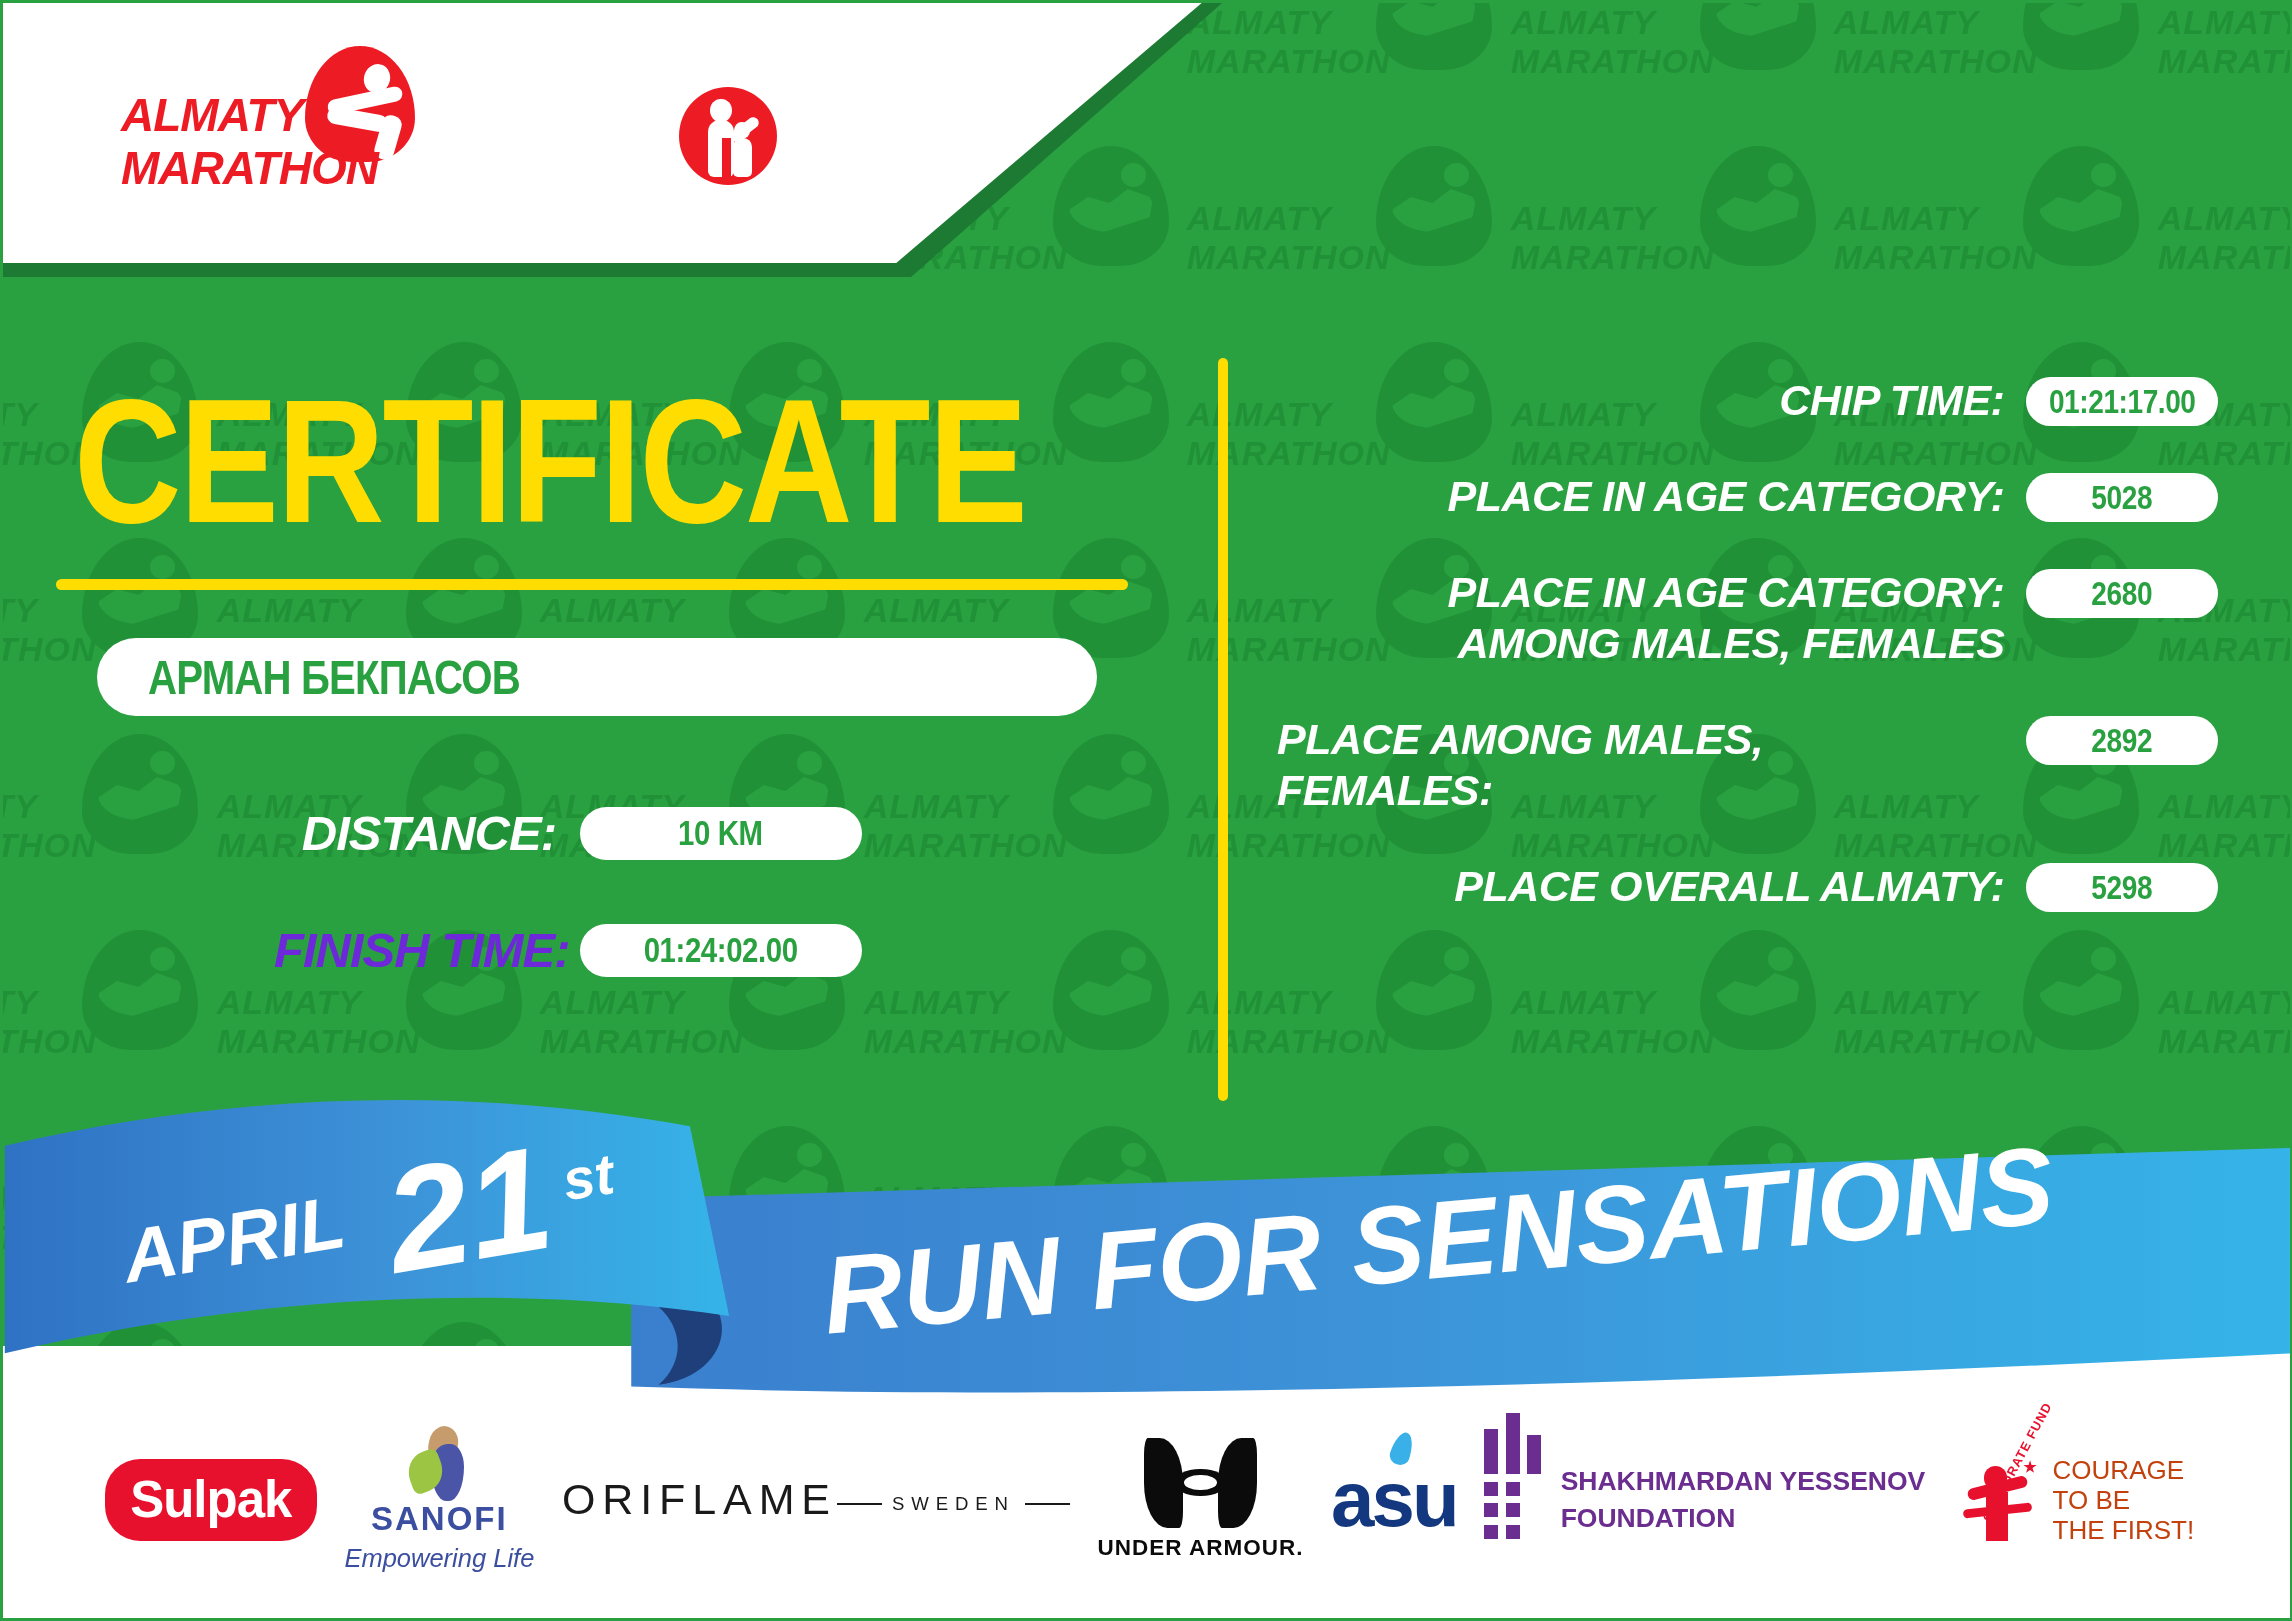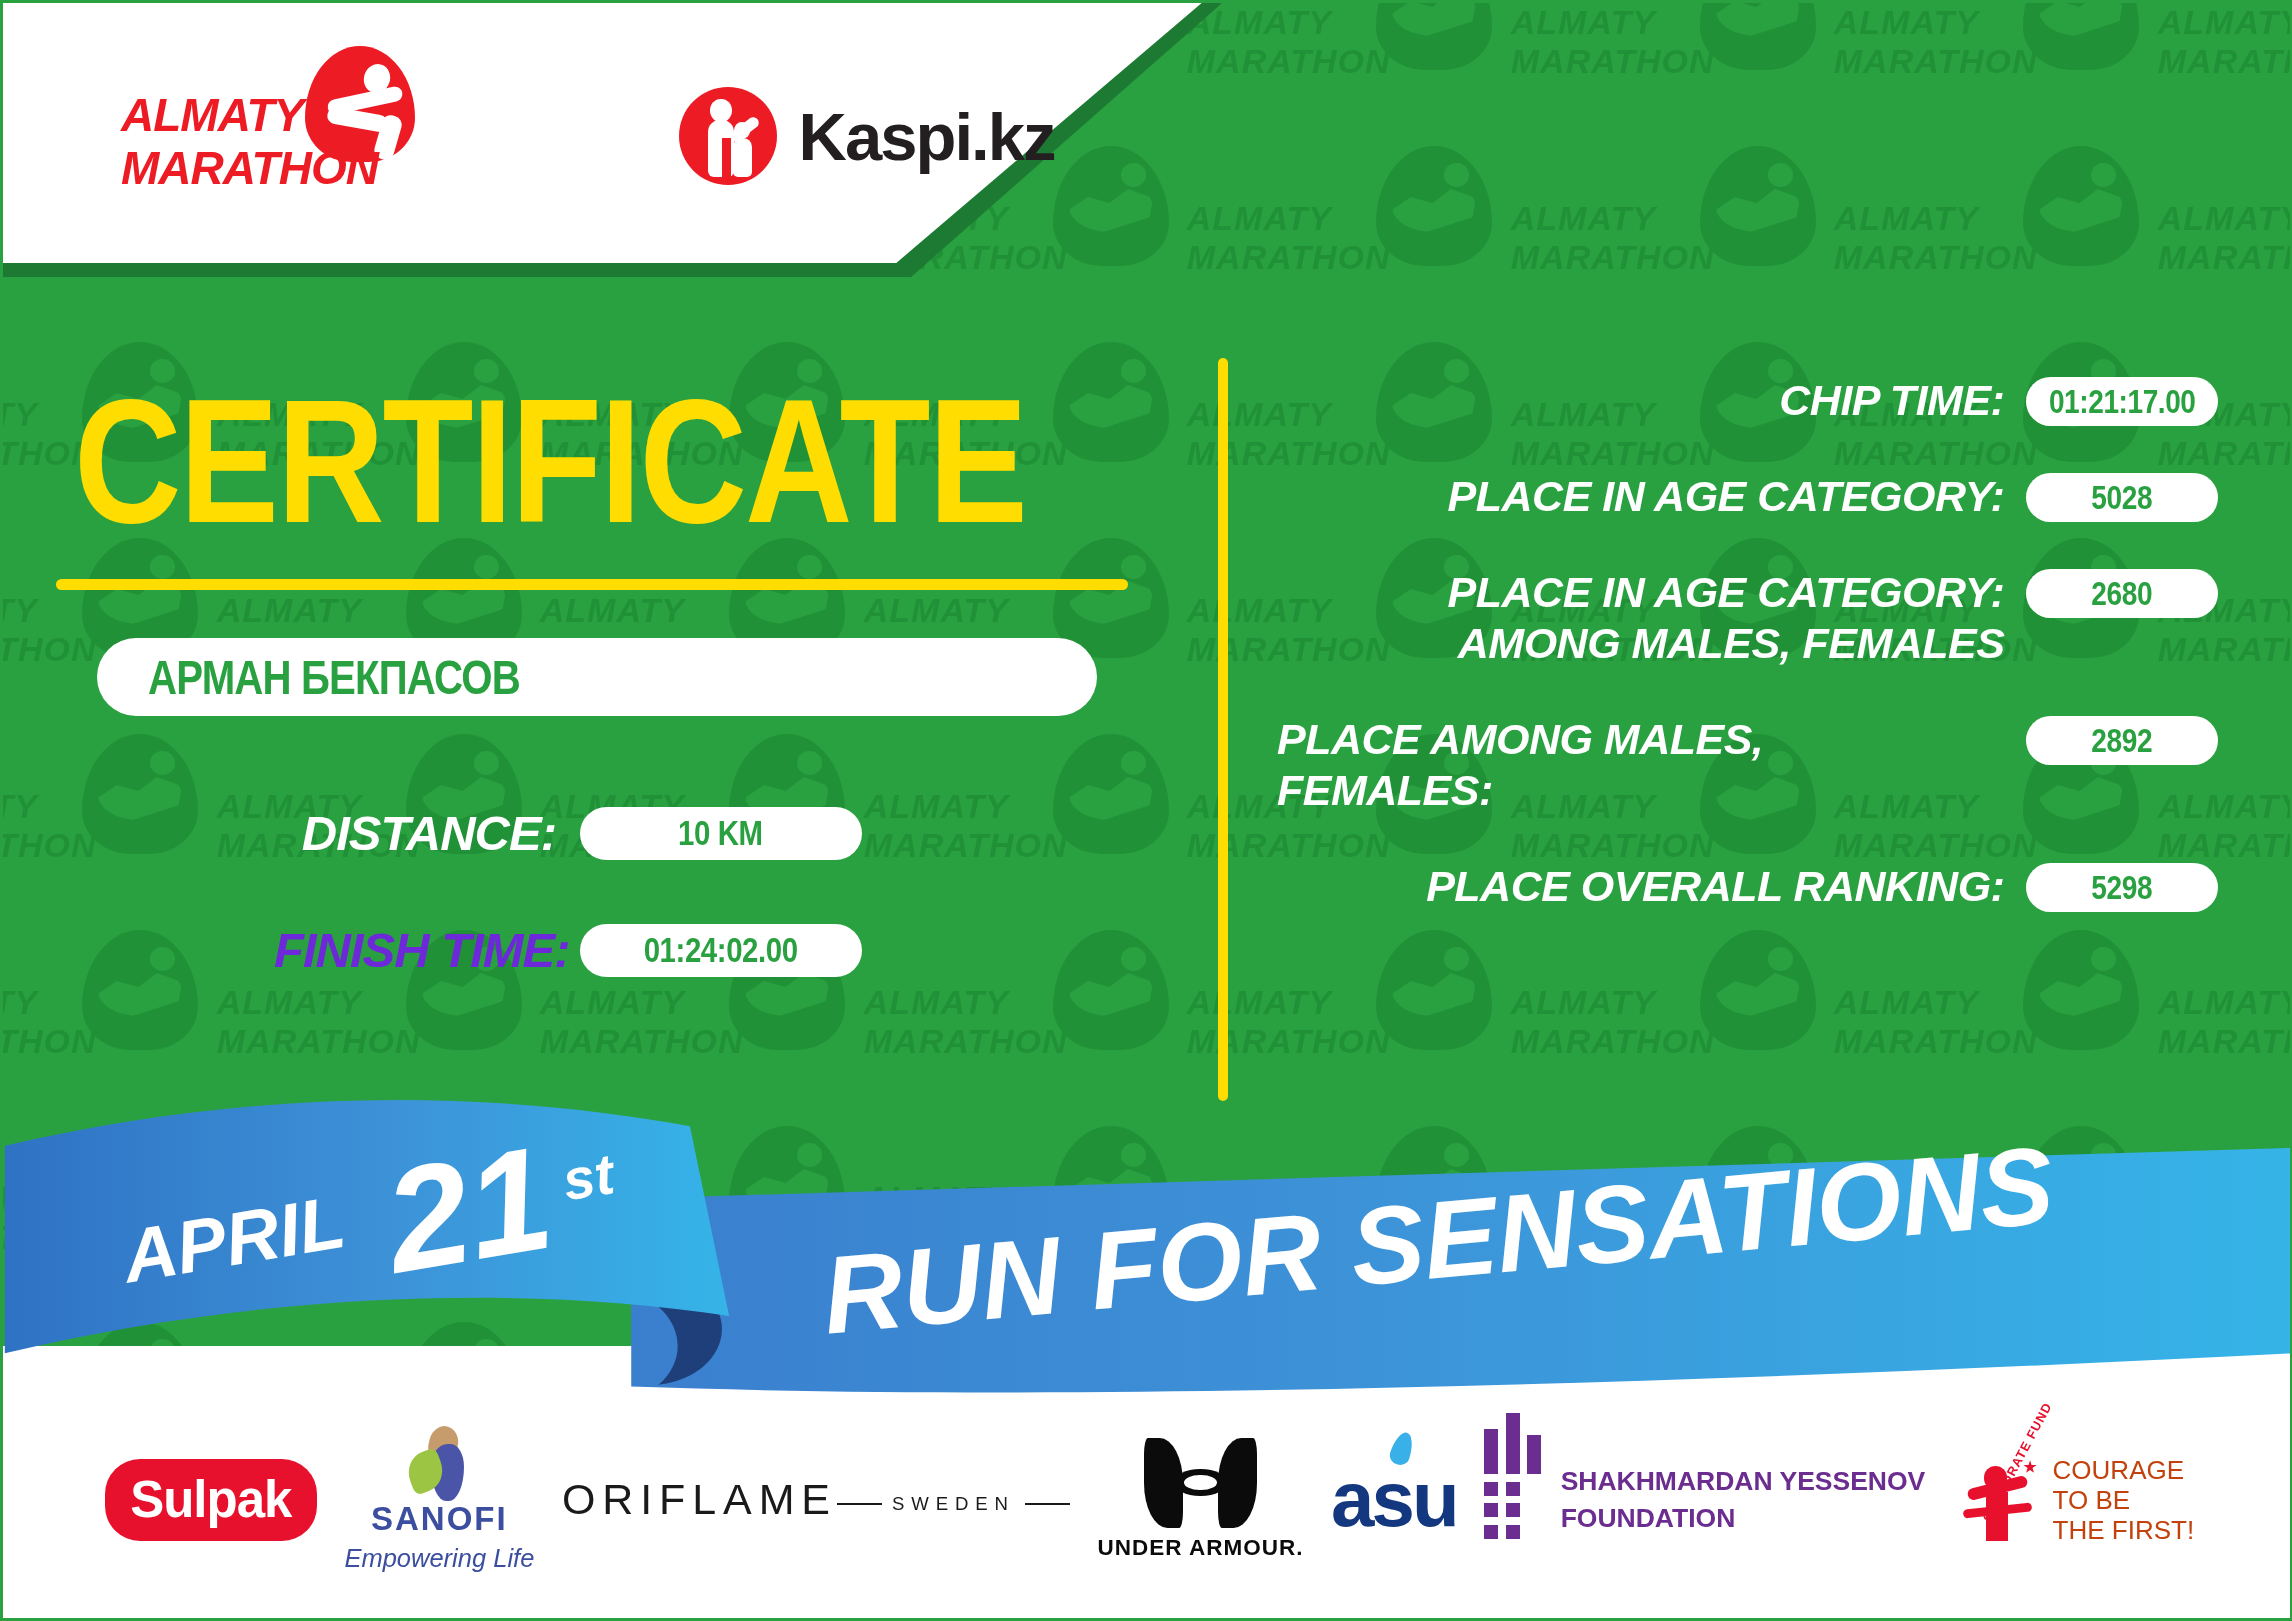--- a/index.html
+++ b/index.html
@@ -683,21 +683,20 @@
 
   <div class="logo-kaspi">
     <div class="kaspi-mark">
       <div class="k-adult-h"></div>
       <div class="k-adult-b"></div>
       <div class="k-adult-a"></div>
       <div class="k-child-h"></div>
       <div class="k-child-b"></div>
       <div class="k-gap"></div>
     </div>
-    <div class="kaspi-text">Kaspi.kz</div>
   </div>
 
   <div class="title-cert">CERTIFICATE</div>
   <div class="title-rule"></div>
 
   <div class="name-pill">
     <div class="name-text">АРМАН БЕКПАСОВ</div>
   </div>
 
   <div class="left-row" id="row-distance">
@@ -737,21 +736,21 @@
         </div>
       </div>
       <div class="stat-row">
         <div class="stat-label left-align">PLACE AMONG MALES,
 FEMALES:</div>
         <div class="stat-pill">
           <span>2892</span>
         </div>
       </div>
       <div class="stat-row">
-        <div class="stat-label">PLACE OVERALL RANKING:</div>
+        <div class="stat-label">PLACE OVERALL ALMATY:</div>
         <div class="stat-pill">
           <span>5298</span>
         </div>
       </div>
     </div>
 
   <div class="ribbon">
     <svg width="2293" height="323" viewBox="0 0 2339 330" xmlns="http://www.w3.org/2000/svg">
       <defs>
         <linearGradient id="gradLeft" x1="0" y1="0" x2="1" y2="0">

